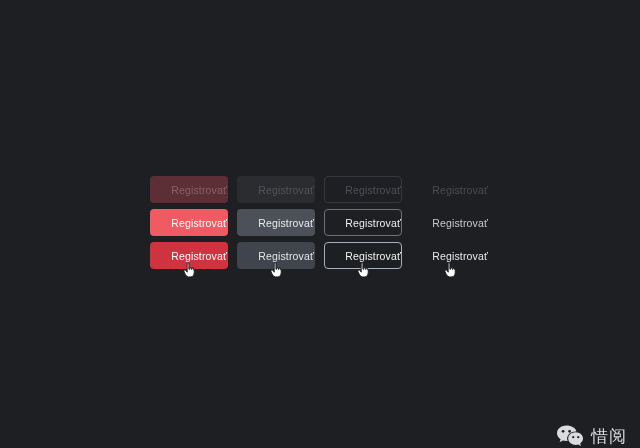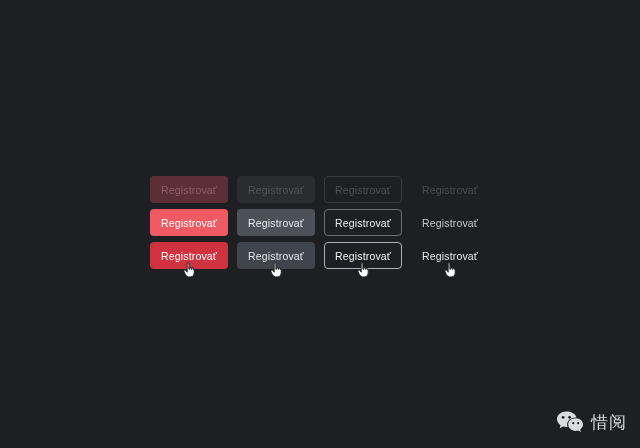--- a/index.html
+++ b/index.html
@@ -38,21 +38,21 @@
 
   .btn-cell {
     width: 78px;
     height: 27px;
     margin-right: 9px;
     position: relative;
     box-sizing: border-box;
     border-radius: 4px;
     display: flex;
     align-items: center;
-    justify-content: center;
+    justify-content: flex-end;
     font-size: 10.5px;
     letter-spacing: 0.15px;
     white-space: nowrap;
     border: 1px solid transparent;
     user-select: none;
   }
   .btn-cell:last-child { margin-right: 0; }
 
   
   .p-disabled { background: #5c2e35; color: #8a6166; }
@@ -84,21 +84,21 @@
     left: 50%;
     margin-left: -6px;
     pointer-events: none;
   }
   .cursor svg { display: block; width: 13px; height: 16px; }
 
   
   #watermark {
     position: absolute;
     left: 556px;
-    top: 410px;
+    top: 424px;
     display: flex;
     align-items: center;
     gap: 7px;
   }
   #watermark .wm-logo { width: 28px; height: 24px; display: block; }
   #watermark .wm-text {
     color: #d9dbde;
     font-size: 17px;
     line-height: 1;
     letter-spacing: 1px;

